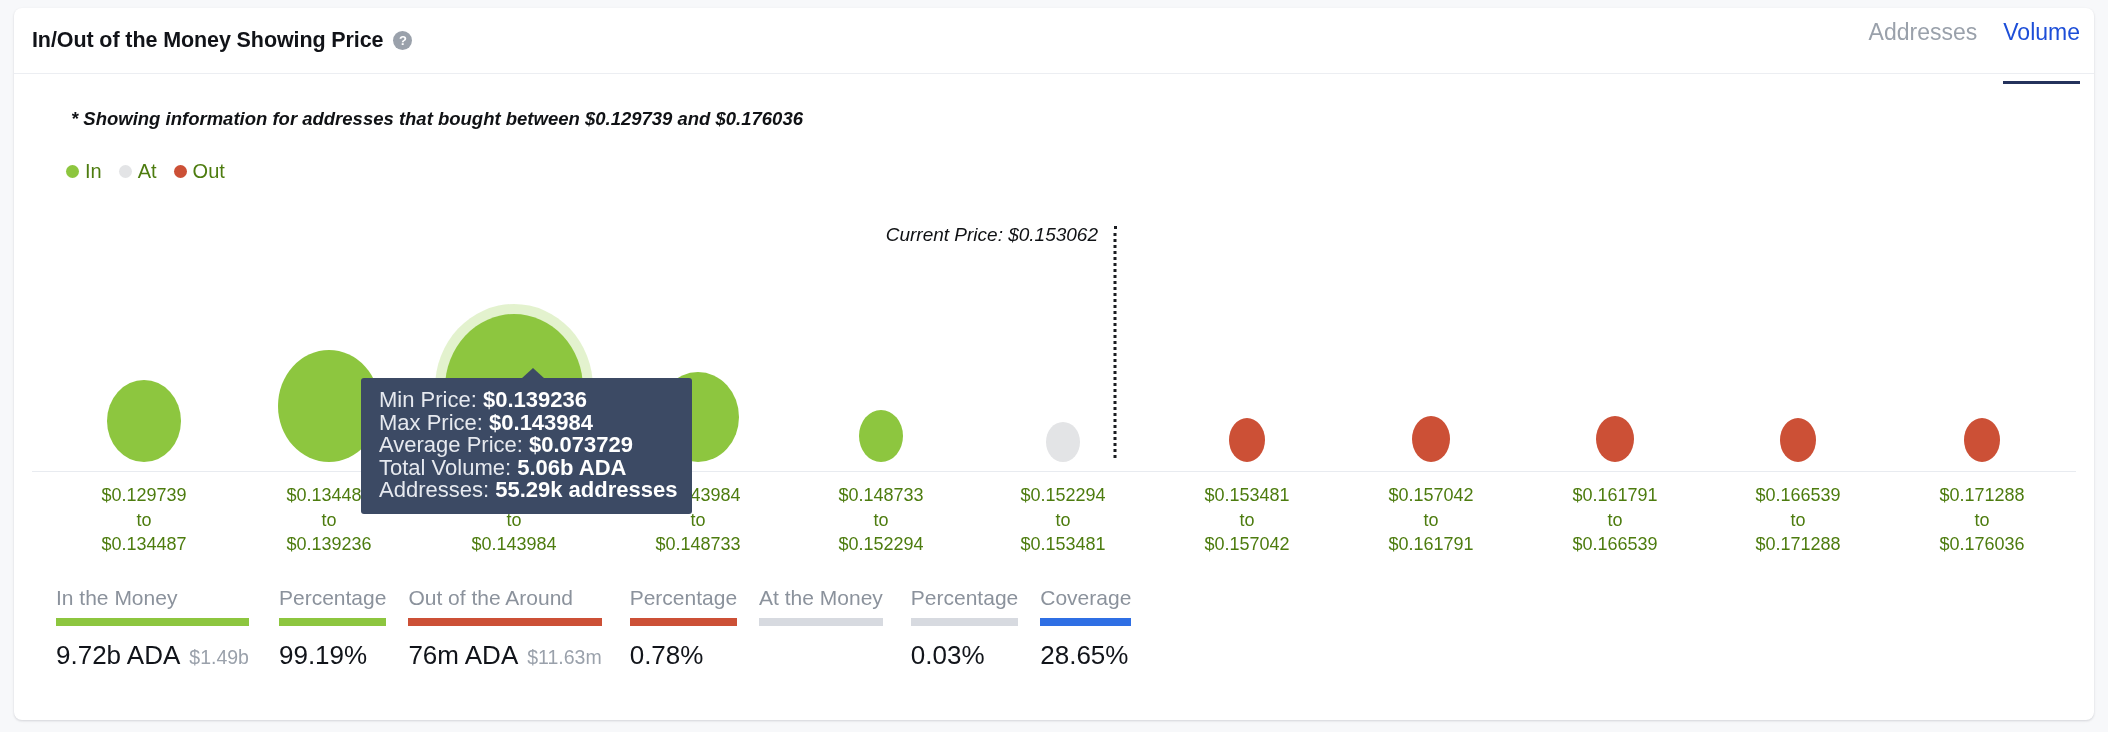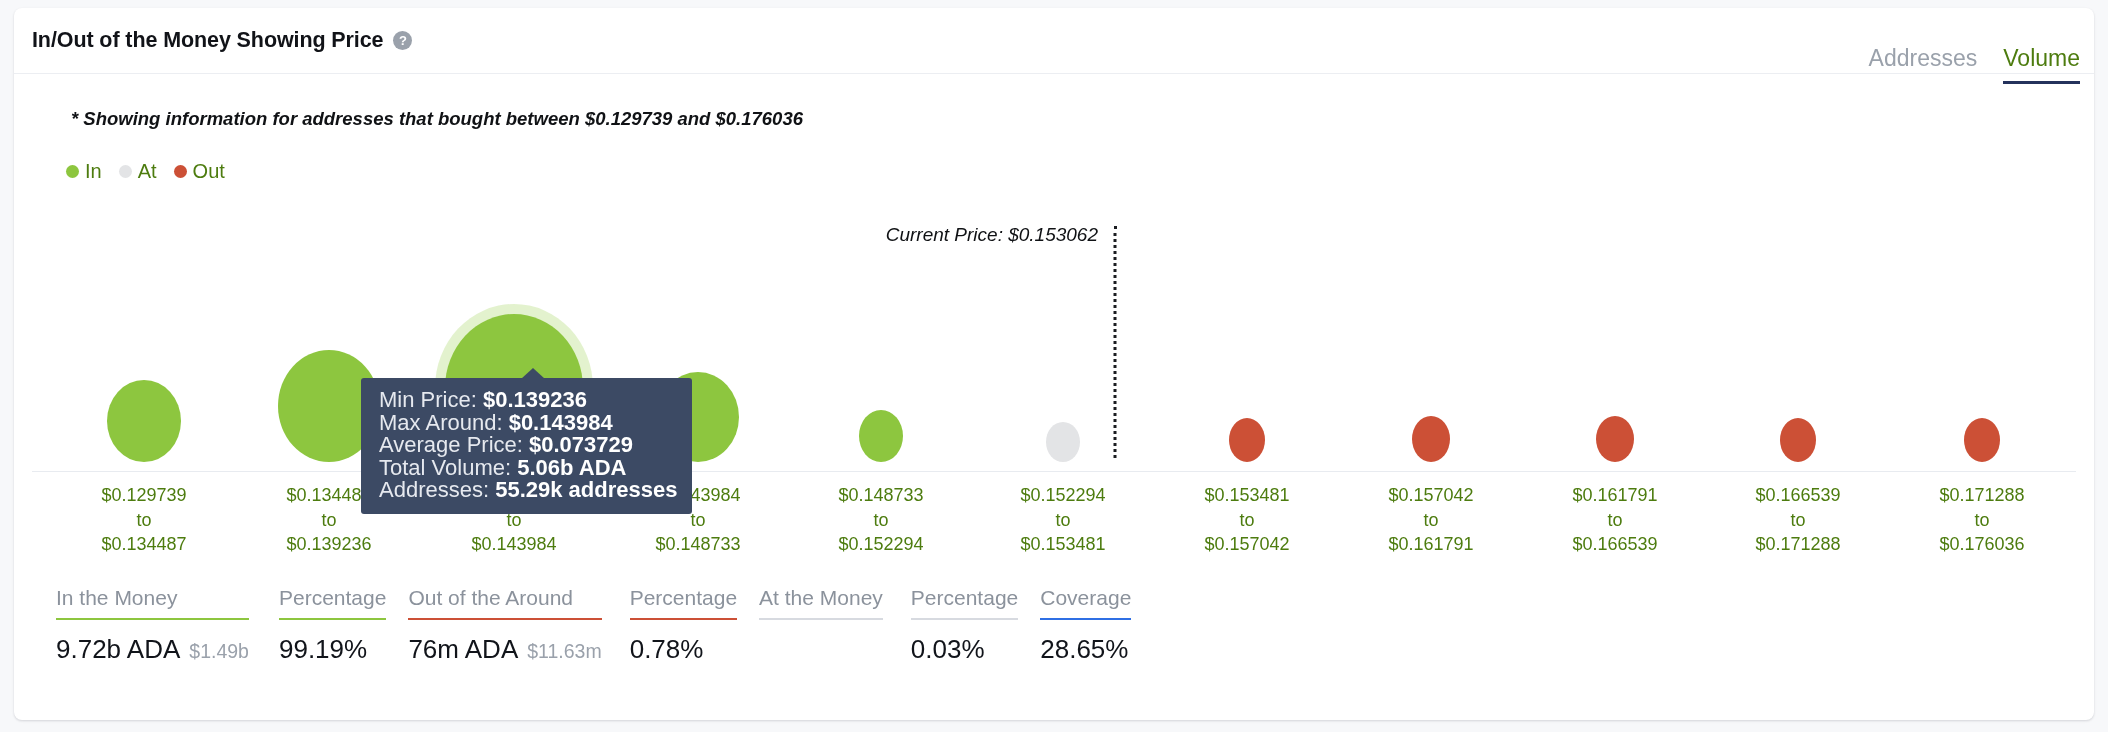--- a/index.html
+++ b/index.html
@@ -44,35 +44,34 @@
     font-size: 13px;
     font-weight: bold;
     line-height: 19px;
     text-align: center;
     cursor: pointer;
     user-select: none;
   }
   .tabs {
     margin-left: auto;
     display: flex;
-    align-items: flex-end;
     height: 100%;
     gap: 26px;
     padding-bottom: 0;
   }
   .tab {
     font-size: 23px;
     color: #9aa1ab;
     cursor: pointer;
     padding-bottom: 12px;
     position: relative;
     top: 11px;
     white-space: nowrap;
   }
-  .tab.active { color: #4d7c0f; }
+  .tab.active { color: #1d4ed8; }
   .tab.active::after {
     content: "";
     position: absolute;
     left: 0; right: 0; bottom: 0;
     height: 3px;
     background: #24325c;
   }
 
   
   .note {
@@ -183,21 +182,21 @@
     position: absolute;
     left: 42px; top: 578px;
     display: flex;
     align-items: flex-start;
   }
   .stat { display: flex; flex-direction: column; }
   .stat-label {
     font-size: 21px;
     color: #8b929c;
     padding-bottom: 8px;
-    border-bottom: 2px solid #f9a8d4;
+    border-bottom: 8px solid #f9a8d4;
     white-space: nowrap;
   }
   .stat-value {
     margin-top: 14px;
     font-size: 26px;
     color: #11141a;
     white-space: nowrap;
     display: flex;
     align-items: baseline;
     gap: 9px;
@@ -250,21 +249,21 @@
       <div class="bubble" style="left: 1399px; top: 235px; width: 38px; height: 46px; background: rgb(204, 80, 54);"></div>
       <div class="bubble" style="left: 1583px; top: 235px; width: 38px; height: 46px; background: rgb(204, 80, 54);"></div>
       <div class="bubble" style="left: 1766px; top: 236px; width: 36px; height: 44px; background: rgb(204, 80, 54);"></div>
       <div class="bubble" style="left: 1950px; top: 236px; width: 36px; height: 44px; background: rgb(204, 80, 54);"></div>
       <div class="price-line" style="left: 1083px;"></div>
       <div class="price-label" style="left: 1083px;">Current Price: $0.153062</div>
     </div>
 
   <div class="tooltip" id="tooltip">
       <div class="tt-row"><span>Min Price:</span> <b>$0.139236</b></div>
-      <div class="tt-row"><span>Max Around:</span> <b>$0.143984</b></div>
+      <div class="tt-row"><span>Max Price:</span> <b>$0.143984</b></div>
       <div class="tt-row"><span>Average Price:</span> <b>$0.073729</b></div>
       <div class="tt-row"><span>Total Volume:</span> <b>5.06b ADA</b></div>
       <div class="tt-row"><span>Addresses:</span> <b>55.29k addresses</b></div>
     </div>
 
   <div class="xaxis" id="xaxis">
       <div class="xtick" style="left: 112px;">
         <div>$0.129739</div>
         <div>to</div>
         <div>$0.134487</div>

